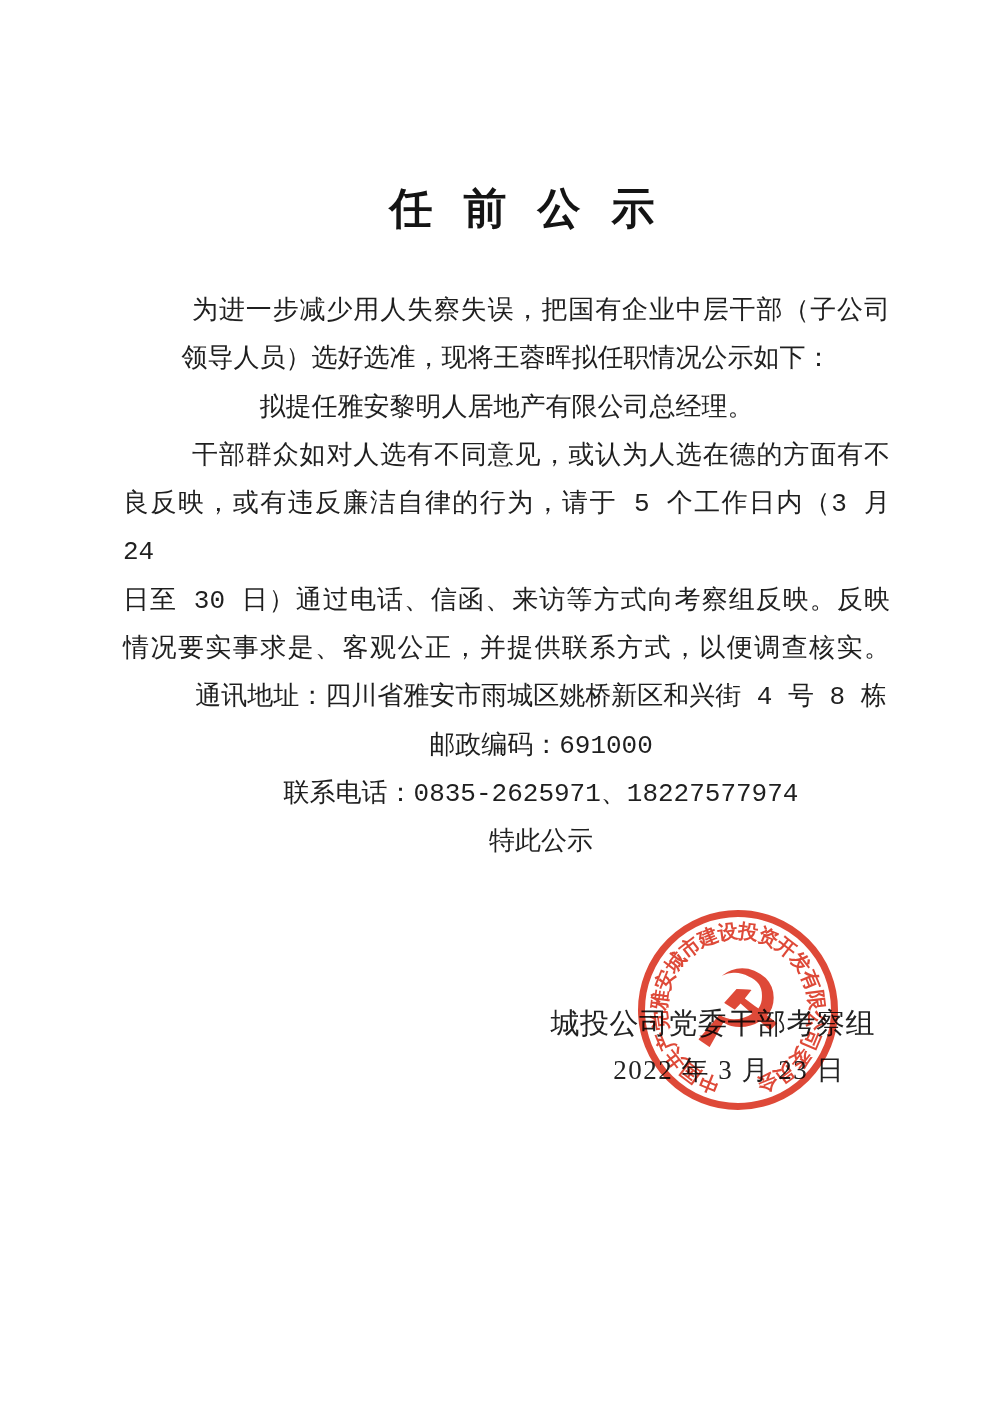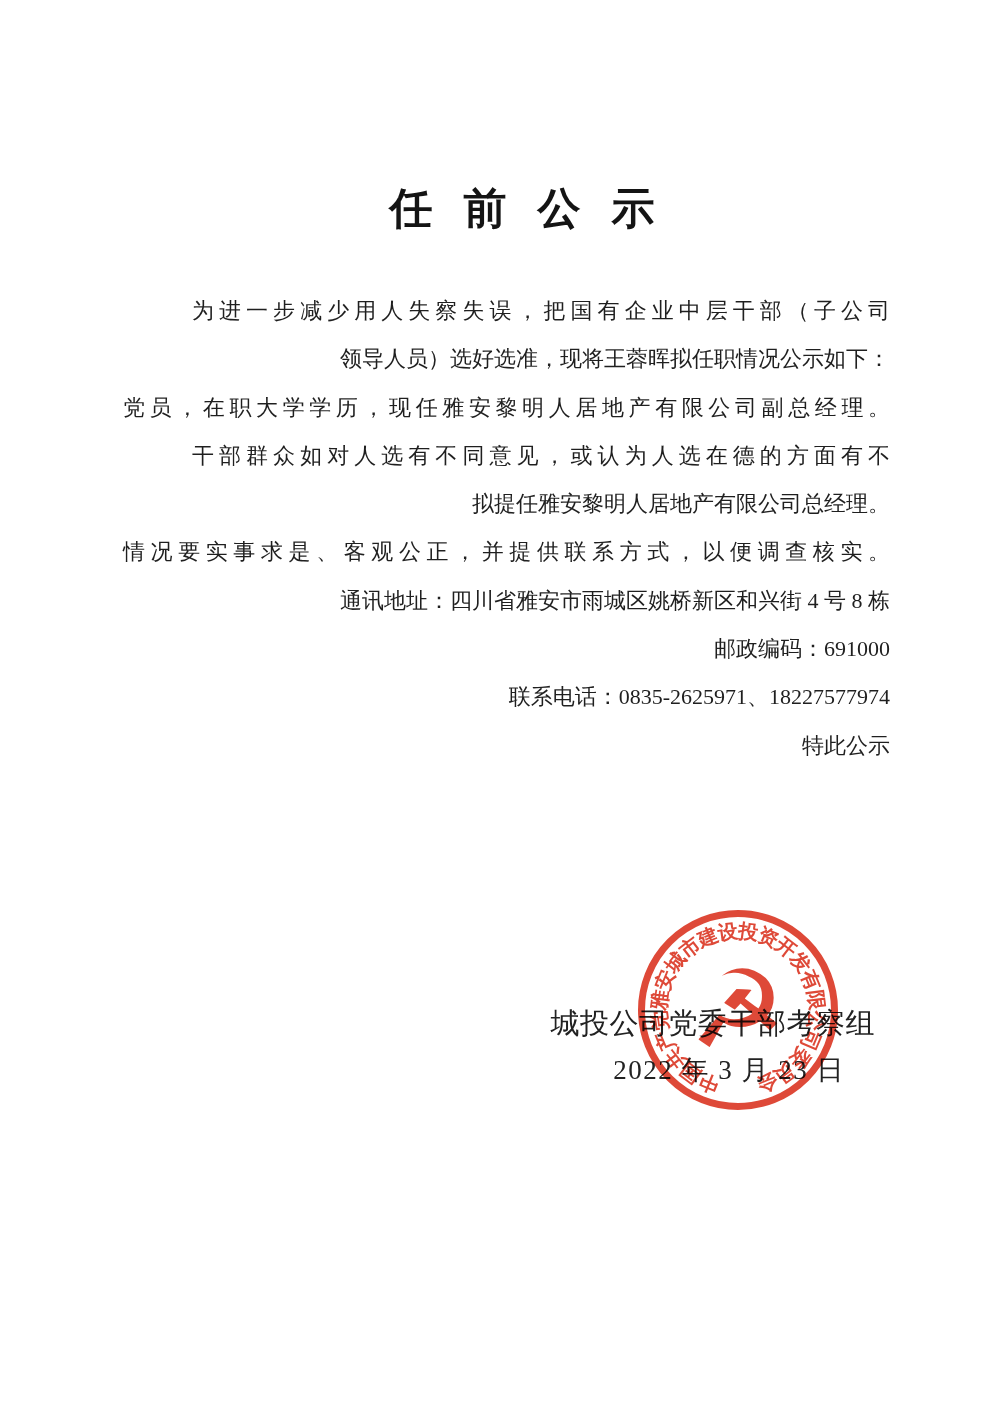--- a/index.html
+++ b/index.html
@@ -19,26 +19,27 @@
     font-weight:700;
     letter-spacing:31px;
     text-indent:31px;
     color:#141414;
     padding-left:44px;
   }
   .doc-body{
     position:absolute;
     top:287px;left:123px;
     width:767px;
-    font-size:22px;
+    font-size:26px;
     line-height:48.3px;
+    font-family:Liberation Mono, monospace;
   }
   .line{
     white-space:nowrap;
-    text-align:right;
+    text-align:center;
   }
   .line.indent{ text-indent:69px; }
   .line.fill{
     white-space:normal;
     text-align:justify;
     text-align-last:justify;
   }
   .sig-org{
     position:absolute;
     top:1004px;right:125px;
@@ -65,23 +66,24 @@
 </head>
 <body>
 
 <div class="page">
 
   <div class="title">任前公示</div>
 
   <div class="doc-body">
       <div class="line indent fill">为进一步减少用人失察失误，把国有企业中层干部（子公司</div>
       <div class="line">领导人员）选好选准，现将王蓉晖拟任职情况公示如下：</div>
-      <div class="line fill">党员，在职大学学历，现任雅安黎明人居地产有限公司副总经理。</div>
+      <div class="line">拟提任雅安黎明人居地产有限公司总经理。</div>
       <div class="line indent fill">干部群众如对人选有不同意见，或认为人选在德的方面有不</div>
-      <div class="line">拟提任雅安黎明人居地产有限公司总经理。</div>
+      <div class="line fill">良反映，或有违反廉洁自律的行为，请于 5 个工作日内（3 月 24</div>
+      <div class="line fill">日至 30 日）通过电话、信函、来访等方式向考察组反映。反映</div>
       <div class="line fill">情况要实事求是、客观公正，并提供联系方式，以便调查核实。</div>
       <div class="line indent">通讯地址：四川省雅安市雨城区姚桥新区和兴街 4 号 8 栋</div>
       <div class="line indent">邮政编码：691000</div>
       <div class="line indent">联系电话：0835-2625971、18227577974</div>
       <div class="line indent">特此公示</div>
     </div>
 
   <div class="sig-org">城投公司党委干部考察组</div>
 
   <div class="sig-date">2022 年 3 月 23 日</div>

